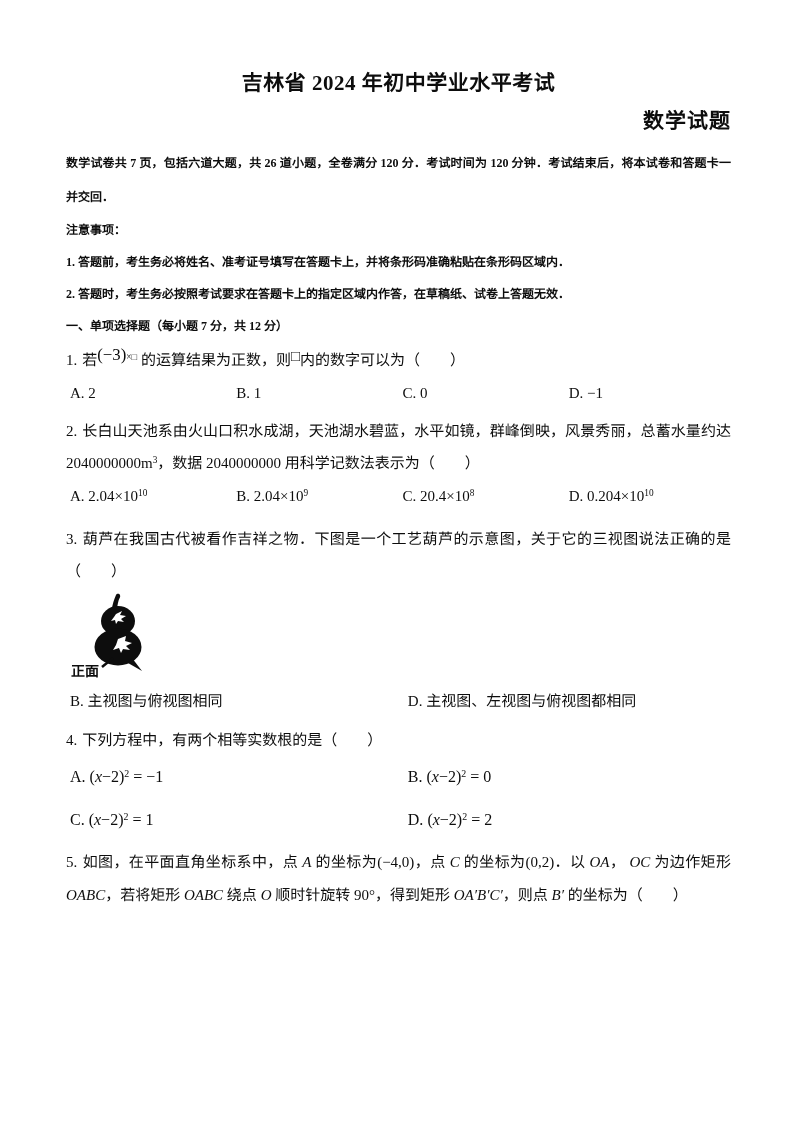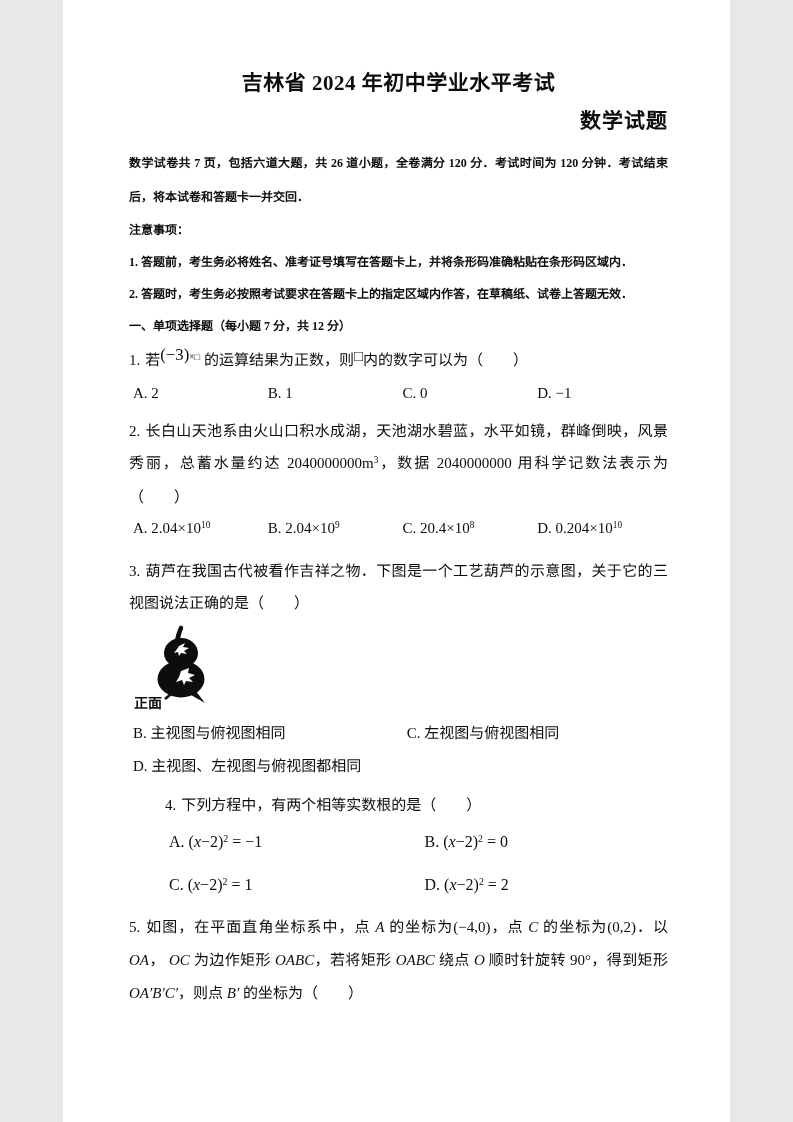--- a/index.html
+++ b/index.html
@@ -1,18 +1,18 @@
 <!DOCTYPE html>
 <html lang="zh-CN"><head>
 <meta charset="utf-8">
 <style>
   html,body { margin:0; padding:0; background:#e8e8e8; }
   .page {
     position:relative;
-    width:667px; height:1122px;
+    width:793px; height:1122px;
     margin:0 auto;
     background:#ffffff;
     color:#0d0d0d;
     font-family:"Liberation Serif","DejaVu Serif",serif;
     overflow:hidden;
   }
   .content { padding:68px 62px 0 66px; }
 
   .title {
     margin:0; text-align:center;
@@ -34,21 +34,21 @@
   .section-header { line-height:33px; }
 
   .question { margin:0; }
   .stem {
     margin:0; font-size:15px; line-height:32px;
     text-align:justify;
   }
   .q1 .stem { line-height:34px; }
   .q2 { margin-top:8px; }
   .q3 { margin-top:10px; }
-  .q4 { margin-top:6px;margin-left:36px; }
+  .q4 { margin-top:6px; }
   .q5 { margin-top:4px; }
   .q5 .stem { line-height:33px; }
   .qnum { margin-right:5px; }
 
   .opts { display:grid; font-size:15px; }
   .opts4 { grid-template-columns:repeat(4,1fr); line-height:28px; }
   .opts4-sci { grid-template-columns:repeat(4,1fr); line-height:30px; }
   .opts2 { grid-template-columns:50.8% 49.2%; line-height:33px; }
   .opts2-math { grid-template-columns:50.8% 49.2%; line-height:41px; font-size:16px; }
   .opt { padding-left:4px; white-space:nowrap; }
@@ -118,21 +118,20 @@
           <path d="M52,52 l8,-3 l-1,5 l7,2 l-6,3 l4,4 l-7,-1 l-2,4 l-2,-5 l-6,2 l3,-5 Z" fill="#ffffff"></path>
 
           <path d="M36,80 L47,71" stroke="#0d0d0d" stroke-width="2.5" fill="none"></path>
 
           <text x="5" y="89" font-size="14" font-weight="bold" fill="#0d0d0d" font-family="Liberation Serif, DejaVu Serif, serif">正面</text>
         </svg>
       </div>
 
       <div class="opts opts2">
         <div class="opt">B. 主视图与俯视图相同</div>
-        <div class="opt">C. 左视图与俯视图相同</div>
         <div class="opt">D. 主视图、左视图与俯视图都相同</div>
       </div>
     </div>
 
     <div class="question q4">
       <p class="stem"><span class="qnum">4.</span><span>下列方程中，有两个相等实数根的是（　　）</span></p>
       <div class="opts opts2-math">
         <div class="opt"><span class="seg-t">A. </span><span class="seg-m">(</span><span class="seg-i">x</span><span class="seg-m">−2)</span><span class="seg-sup">2</span><span class="seg-m"> = −1</span></div>
         <div class="opt"><span class="seg-t">B. </span><span class="seg-m">(</span><span class="seg-i">x</span><span class="seg-m">−2)</span><span class="seg-sup">2</span><span class="seg-m"> = 0</span></div>
         <div class="opt"><span class="seg-t">C. </span><span class="seg-m">(</span><span class="seg-i">x</span><span class="seg-m">−2)</span><span class="seg-sup">2</span><span class="seg-m"> = 1</span></div>

